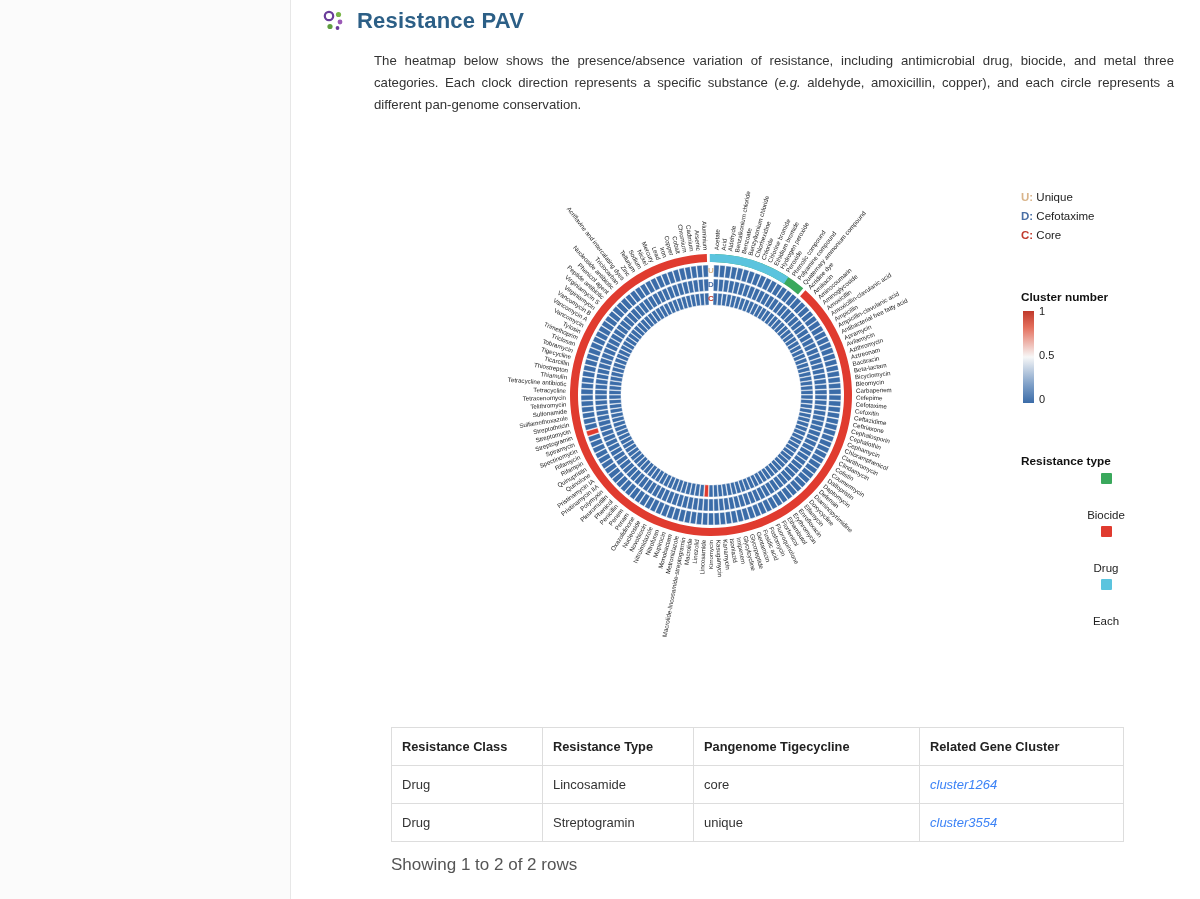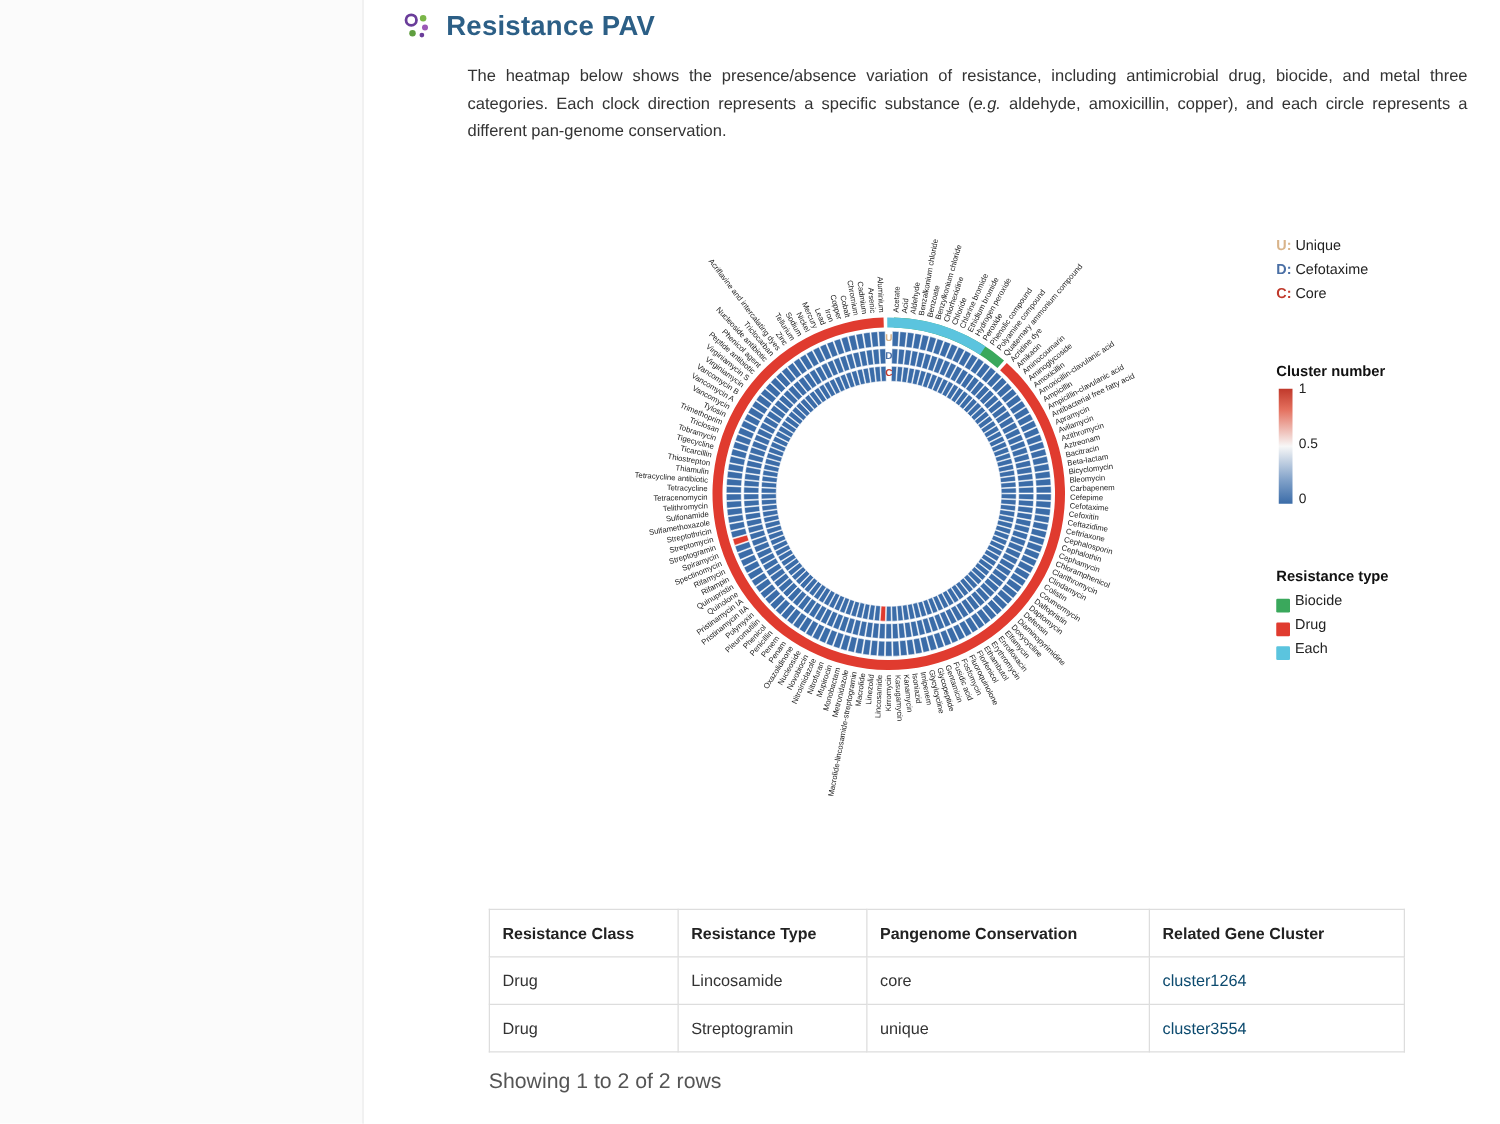--- a/index.html
+++ b/index.html
@@ -109,24 +109,25 @@
     border: 0;
   }
   .cb-tick {
     position: absolute;
     left: 18px;
     font-size: 11px;
     color: #222;
   }
   .rt-list .rtrow {
     display: flex;
-    align-items: flex-end;
-    gap: 4px;
+    align-items: center;
+    gap: 23px;
     line-height: 17px;
     margin-bottom: 2px;
+    flex-direction: column;
   }
   .swatch {
     width: 11px; height: 11px;
     display: inline-block;
     border-radius: 1px;
   }
 
   
   .table-wrap {
     position: absolute;
@@ -143,22 +144,23 @@
     text-align: left;
     padding: 11px 10px;
   }
   table.data th {
     font-weight: bold;
     color: #222;
     font-size: 12.8px;
   }
   table.data td { color: #333; }
   table.data td a {
-    color: #0c4a6e;
+    color: #3b82f6;
     text-decoration: none;
+    font-style: italic;
   }
   .tfoot-note {
     position: absolute;
     left: 100px; top: 855px;
     font-size: 17px;
     color: #555;
   }
 
   
   text.lbl { font-family: "Liberation Sans", sans-serif; font-size: 6.2px; fill: #222; }
@@ -784,21 +786,21 @@
 
       </div>
     </div>
 
     <div class="table-wrap">
       <table class="data">
         <thead>
           <tr>
             <th style="width:130px">Resistance Class</th>
             <th style="width:130px">Resistance Type</th>
-            <th style="width:205px">Pangenome Conservation</th>
+            <th style="width:205px">Pangenome Tigecycline</th>
             <th>Related Gene Cluster</th>
           </tr>
         </thead>
         <tbody>
           <tr>
             <td>Drug</td>
             <td>Lincosamide</td>
             <td>core</td>
             <td><a href="#">cluster1264</a></td>
           </tr>

